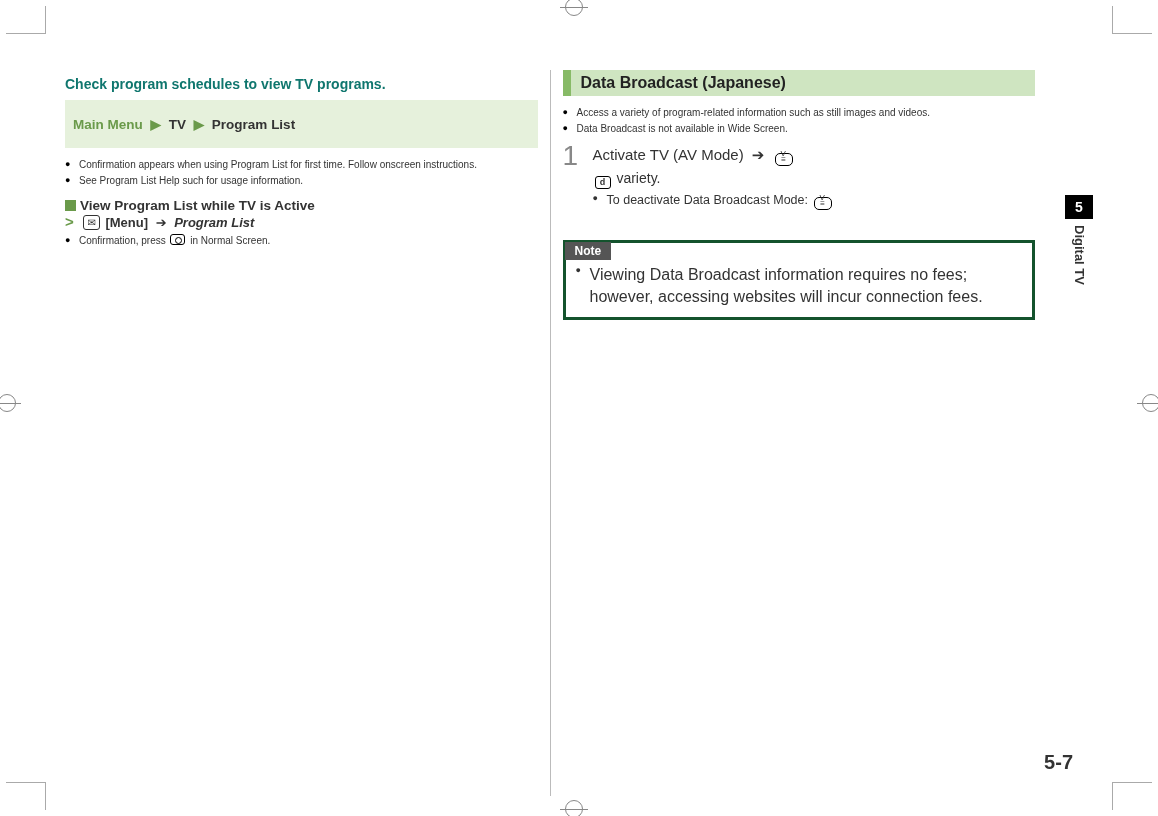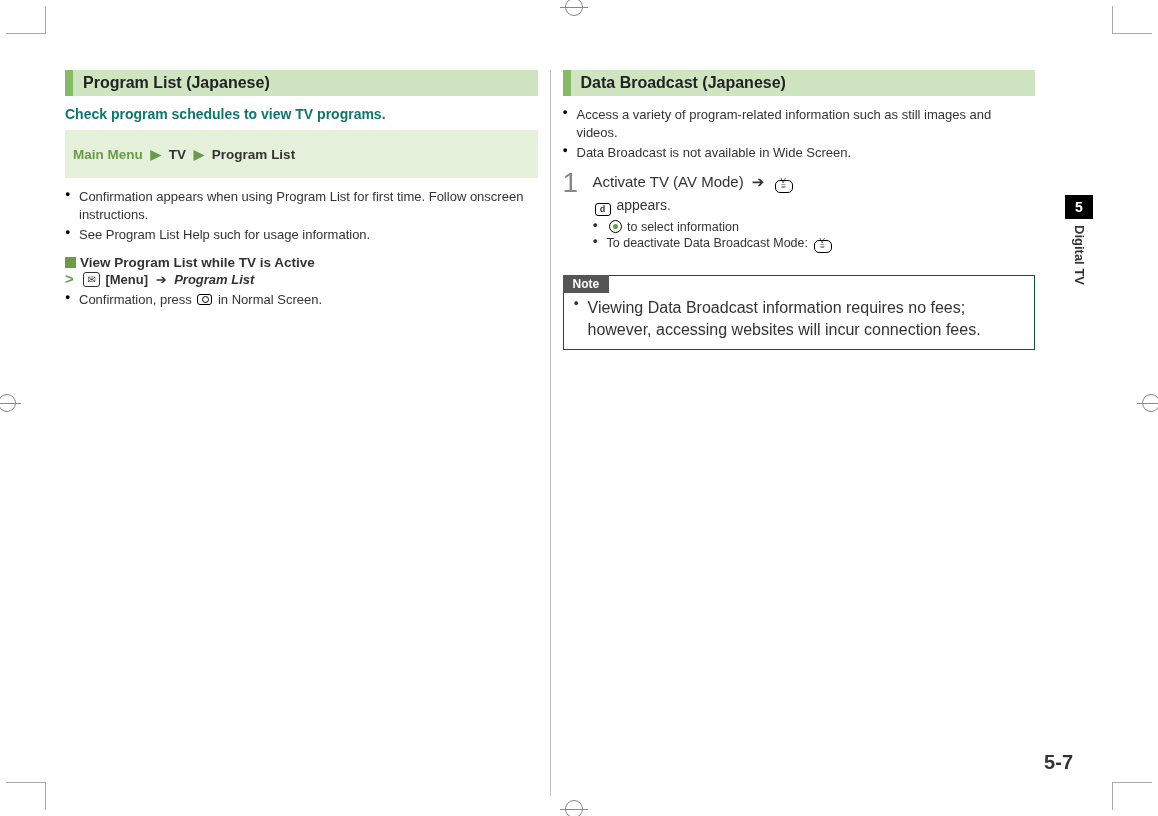--- a/index.html
+++ b/index.html
@@ -45,21 +45,21 @@
   .breadcrumb {
     background: #e6f1dc;
     padding: 16px 8px;
     font-weight: bold;
     font-size: 13.5px;
     margin-bottom: 10px;
   }
   .breadcrumb .main { color: #6a9a4a; }
   .breadcrumb .arrow { color: #6a9a4a; margin: 0 4px; }
   ul.bullets { list-style: none; margin: 4px 0 10px 0; }
-  ul.bullets li { position: relative; padding-left: 14px; margin: 2px 0; font-size: 13px; color: #333; line-height: 1.4; }
+  ul.bullets li { position: relative; padding-left: 14px; margin: 2px 0; font-size: 10px; color: #333; line-height: 1.4; }
   ul.bullets li::before { content: "●"; position: absolute; left: 0; top: 0; font-size: 9px; color: #000; }
   .subsection { margin-top: 6px; }
   .subsection-title { font-weight: bold; font-size: 13.5px; }
   .sq { display: inline-block; width: 11px; height: 11px; background: #6a9a4a; margin-right: 4px; vertical-align: -1px; }
   .chevron { color: #6a9a4a; font-weight: bold; margin-right: 4px; font-size: 15px; }
   .menu-key {
     display: inline-block;
     border: 1px solid #333;
     border-radius: 3px;
     padding: 0 3px;
@@ -115,21 +115,21 @@
     border-radius: 3px;
     width: 15px; height: 11px;
     position: relative;
     vertical-align: -1px;
     margin: 0 2px;
   }
   .icon-cam::after { content:""; position:absolute; width:5px; height:5px; border:1.2px solid #000; border-radius:50%; top:1.5px; left:4px; }
   ul.sub { list-style:none; margin-top:4px; }
   ul.sub li { position:relative; padding-left:14px; margin:2px 0; font-size:12.5px; }
   ul.sub li::before { content:"●"; position:absolute; left:0; top:0; font-size:9px; }
-  .note-box { border: 1px solid #14532d; margin-top: 20px; }
+  .note-box { border: 3px solid #14532d; margin-top: 28px; }
   .note-label {
     display: inline-block;
     background: #555;
     color: #fff;
     font-weight: bold;
     font-size: 12px;
     padding: 2px 10px;
     margin-top: -1px;
     margin-left: -1px;
   }
@@ -186,21 +186,20 @@
 <div class="crop bl"></div>
 <div class="crop br"></div>
 <div class="reg top"></div>
 <div class="reg bot"></div>
 <div class="reg left"></div>
 <div class="reg right"></div>
 
 <div class="page">
 
   <div class="column left">
-    <div class="section-header">Program List (Japanese)</div>
     <div class="subhead">Check program schedules to view TV programs.</div>
 
     <div class="breadcrumb">
       <span class="main">Main Menu</span>
       <span class="arrow">▶</span>
       <span>TV</span>
       <span class="arrow">▶</span>
       <span>Program List</span>
     </div>
 
@@ -241,27 +240,23 @@
     <div class="step">
       <div class="step-num">1</div>
       <div class="step-body">
         <div class="step-main">
           <span>Activate TV (AV Mode)</span>
           <span class="arrow-sym">➔</span>
           <span class="icon-tv">≡</span>
         </div>
         <div style="margin-top:4px;">
           <span class="icon-d">d</span>
-          <span>appears.</span>
+          <span>variety.</span>
         </div>
         <ul class="sub">
-          <li>
-            <span class="icon-nav"></span>
-            <span>to select information</span>
-          </li>
           <li>
             <span>To deactivate Data Broadcast Mode:</span>
             <span class="icon-tv">≡</span>
           </li>
         </ul>
       </div>
     </div>
 
     <div class="note-box">
       <span class="note-label">Note</span>

